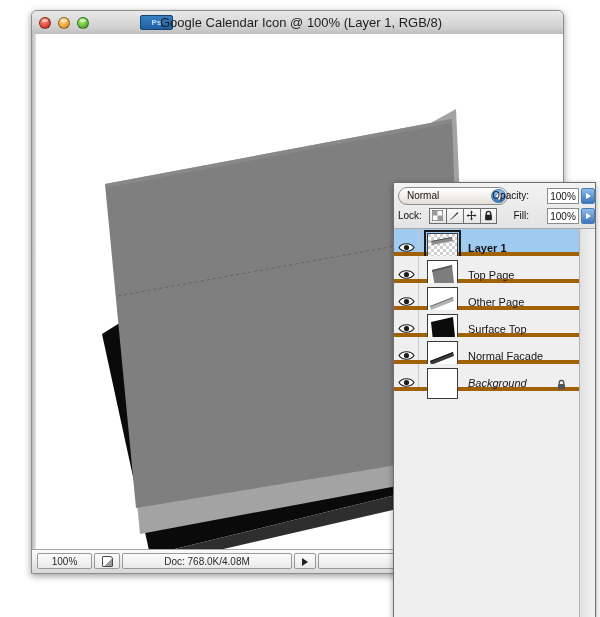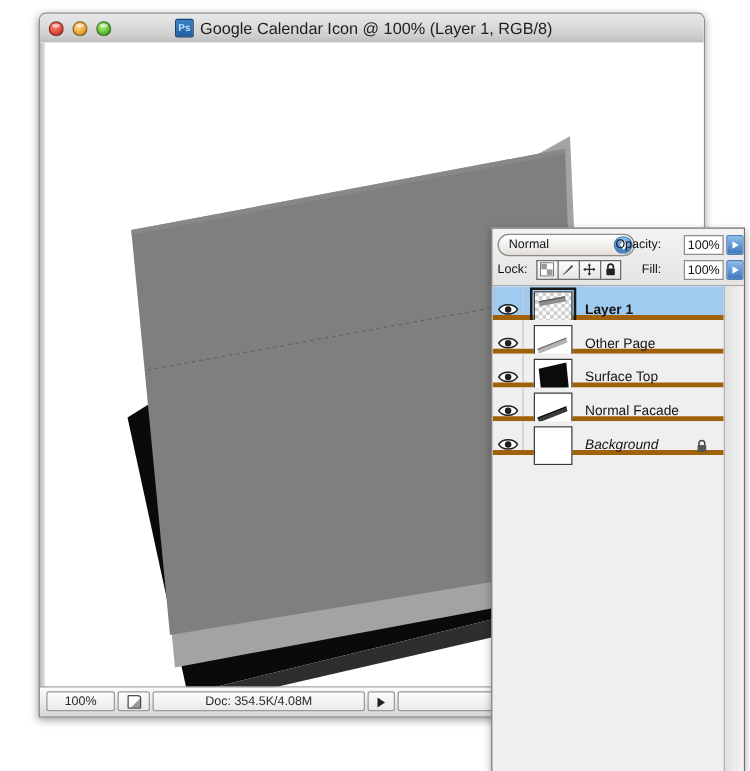--- a/index.html
+++ b/index.html
@@ -60,21 +60,21 @@
     left: 2px; top: 1px;
     width: 6px; height: 3px;
     border-radius: 50%;
     background: rgba(255,255,255,0.55);
   }
 
   #ps-doc-icon {
     position: absolute;
     left: 108px;
     top: 4px;
-    width: 15px;
+    width: 33px;
     height: 15px;
     border-radius: 2px;
     background: linear-gradient(to bottom, #3a7fc4 0%, #1f5fa4 100%);
     border: 1px solid #14436f;
     box-sizing: border-box;
     color: #bfe0ff;
     font-size: 8px;
     font-weight: bold;
     line-height: 13px;
     text-align: center;
@@ -415,21 +415,21 @@
     </svg>
   </div>
 
   <div id="statusbar">
     <div class="sb-cell" id="sb-zoom">100%</div>
 
     <div class="sb-cell" id="sb-proxy">
       <span class="proxy-glyph"></span>
     </div>
 
-    <div class="sb-cell" id="sb-info">Doc: 354.5K/4.08M</div>
+    <div class="sb-cell" id="sb-info">Doc: 768.0K/4.08M</div>
 
     <div class="sb-cell" id="sb-arrow">
       <span class="tri"></span>
     </div>
 
     <div id="sb-fill"></div>
   </div>
 </div>
 
 <div id="layers-panel">
@@ -506,81 +506,97 @@
             </pattern>
           </defs>
           <rect width="29" height="29" fill="url(#chk)"></rect>
           <polygon points="3,7 24,3 25,7 4,11" fill="#8d8d8d"></polygon>
           <polygon points="3,7 24,3 24,4 3,8" fill="#555"></polygon>
         </svg>
       </div>
       <div class="layer-name bold">Layer 1</div>
     </div>
 
-
     <div class="layer-row">
       <div class="eye-cell">
         <svg width="17" height="13" viewBox="0 0 17 13">
           <path d="M1 6.5 C4 1.5 13 1.5 16 6.5 C13 11.5 4 11.5 1 6.5 Z" fill="#fff" stroke="#1e1e1e" stroke-width="1.2"></path>
           <circle cx="8.5" cy="6.5" r="2.6" fill="#1e1e1e"></circle>
         </svg>
       </div>
       <div class="thumb">
         <svg width="29" height="29" viewBox="0 0 29 29">
           <rect width="29" height="29" fill="#ffffff"></rect>
-          <polygon points="2,18 25,9 26,13 3,22" fill="#b4b4b4"></polygon>
-          <polygon points="2,18 25,9 25,10 2,19" fill="#6e6e6e"></polygon>
-        </svg>
-      </div>
-      <div class="layer-name">Other Page</div>
+          <polygon points="4,9 24,4 26,22 7,26" fill="#7d7d7d"></polygon>
+          <polygon points="4,9 24,4 24,6 4,11" fill="#5e5e5e"></polygon>
+        </svg>
+      </div>
+      <div class="layer-name">Top Page</div>
     </div>
 
     <div class="layer-row">
       <div class="eye-cell">
         <svg width="17" height="13" viewBox="0 0 17 13">
           <path d="M1 6.5 C4 1.5 13 1.5 16 6.5 C13 11.5 4 11.5 1 6.5 Z" fill="#fff" stroke="#1e1e1e" stroke-width="1.2"></path>
           <circle cx="8.5" cy="6.5" r="2.6" fill="#1e1e1e"></circle>
         </svg>
       </div>
       <div class="thumb">
         <svg width="29" height="29" viewBox="0 0 29 29">
           <rect width="29" height="29" fill="#ffffff"></rect>
-          <polygon points="3,7 25,2 27,22 5,26" fill="#0b0b0b"></polygon>
-        </svg>
-      </div>
-      <div class="layer-name">Surface Top</div>
+          <polygon points="2,18 25,9 26,13 3,22" fill="#b4b4b4"></polygon>
+          <polygon points="2,18 25,9 25,10 2,19" fill="#6e6e6e"></polygon>
+        </svg>
+      </div>
+      <div class="layer-name">Other Page</div>
     </div>
 
     <div class="layer-row">
       <div class="eye-cell">
         <svg width="17" height="13" viewBox="0 0 17 13">
           <path d="M1 6.5 C4 1.5 13 1.5 16 6.5 C13 11.5 4 11.5 1 6.5 Z" fill="#fff" stroke="#1e1e1e" stroke-width="1.2"></path>
           <circle cx="8.5" cy="6.5" r="2.6" fill="#1e1e1e"></circle>
         </svg>
       </div>
       <div class="thumb">
         <svg width="29" height="29" viewBox="0 0 29 29">
           <rect width="29" height="29" fill="#ffffff"></rect>
-          <polygon points="2,19 25,10 26,14 3,23" fill="#3a3a3a"></polygon>
-          <polygon points="2,19 25,10 25,11 2,20" fill="#101010"></polygon>
-        </svg>
-      </div>
-      <div class="layer-name">Normal Facade</div>
+          <polygon points="3,7 25,2 27,22 5,26" fill="#0b0b0b"></polygon>
+        </svg>
+      </div>
+      <div class="layer-name">Surface Top</div>
     </div>
 
     <div class="layer-row">
       <div class="eye-cell">
         <svg width="17" height="13" viewBox="0 0 17 13">
           <path d="M1 6.5 C4 1.5 13 1.5 16 6.5 C13 11.5 4 11.5 1 6.5 Z" fill="#fff" stroke="#1e1e1e" stroke-width="1.2"></path>
           <circle cx="8.5" cy="6.5" r="2.6" fill="#1e1e1e"></circle>
         </svg>
       </div>
       <div class="thumb">
         <svg width="29" height="29" viewBox="0 0 29 29">
           <rect width="29" height="29" fill="#ffffff"></rect>
+          <polygon points="2,19 25,10 26,14 3,23" fill="#3a3a3a"></polygon>
+          <polygon points="2,19 25,10 25,11 2,20" fill="#101010"></polygon>
+        </svg>
+      </div>
+      <div class="layer-name">Normal Facade</div>
+    </div>
+
+    <div class="layer-row">
+      <div class="eye-cell">
+        <svg width="17" height="13" viewBox="0 0 17 13">
+          <path d="M1 6.5 C4 1.5 13 1.5 16 6.5 C13 11.5 4 11.5 1 6.5 Z" fill="#fff" stroke="#1e1e1e" stroke-width="1.2"></path>
+          <circle cx="8.5" cy="6.5" r="2.6" fill="#1e1e1e"></circle>
+        </svg>
+      </div>
+      <div class="thumb">
+        <svg width="29" height="29" viewBox="0 0 29 29">
+          <rect width="29" height="29" fill="#ffffff"></rect>
         </svg>
       </div>
       <div class="layer-name italic">Background</div>
       <div class="row-lock">
         <svg width="11" height="12" viewBox="0 0 11 12">
           <path d="M3.2 5.2 V3.6 a2.3 2.3 0 0 1 4.6 0 V5.2" fill="none" stroke="#444" stroke-width="1.2"></path>
           <rect x="2" y="5" width="7" height="5.6" rx="0.8" fill="#555"></rect>
         </svg>
       </div>
     </div>

